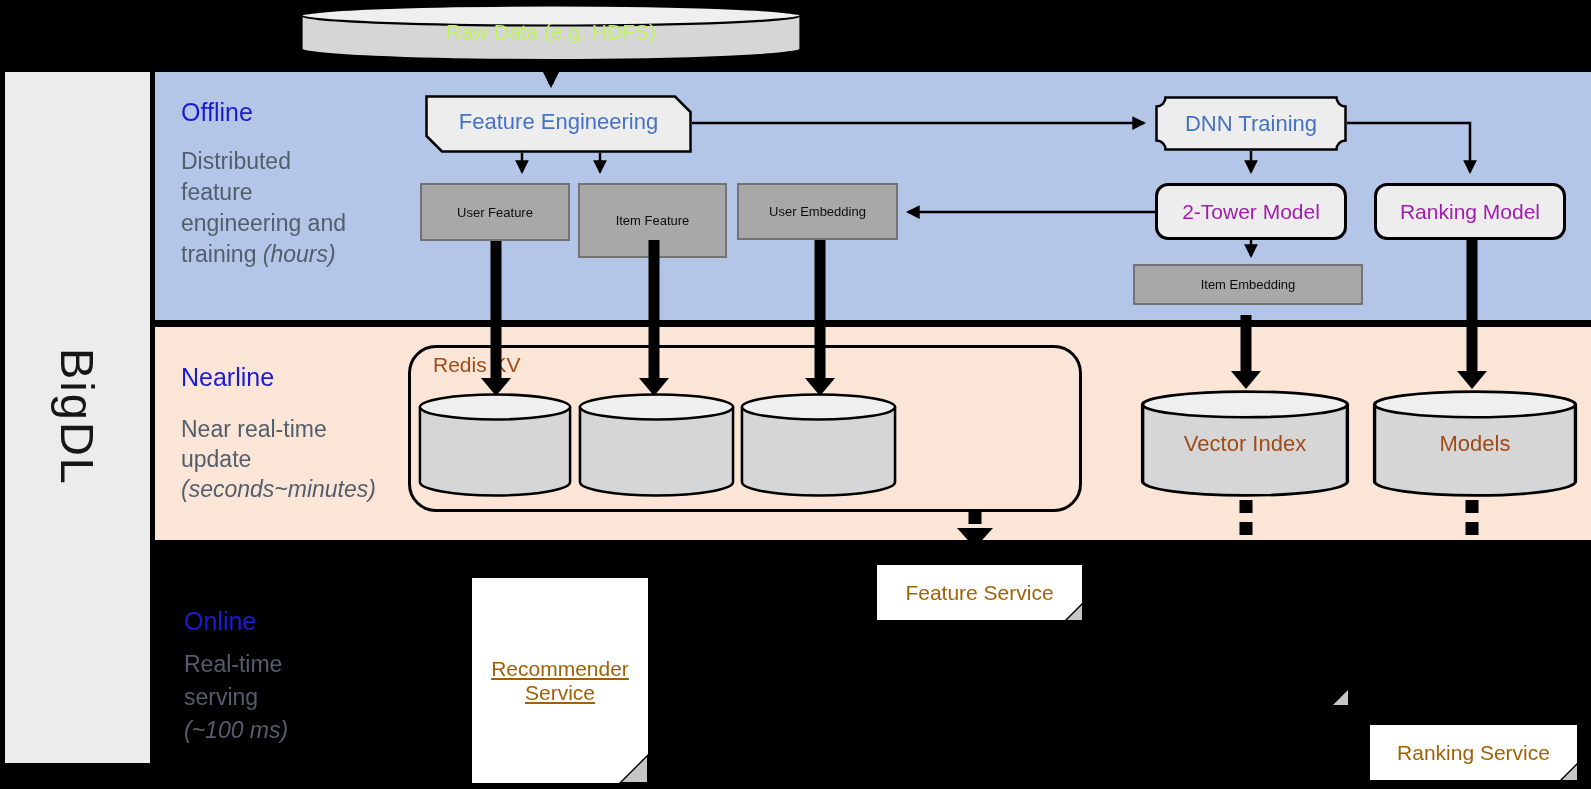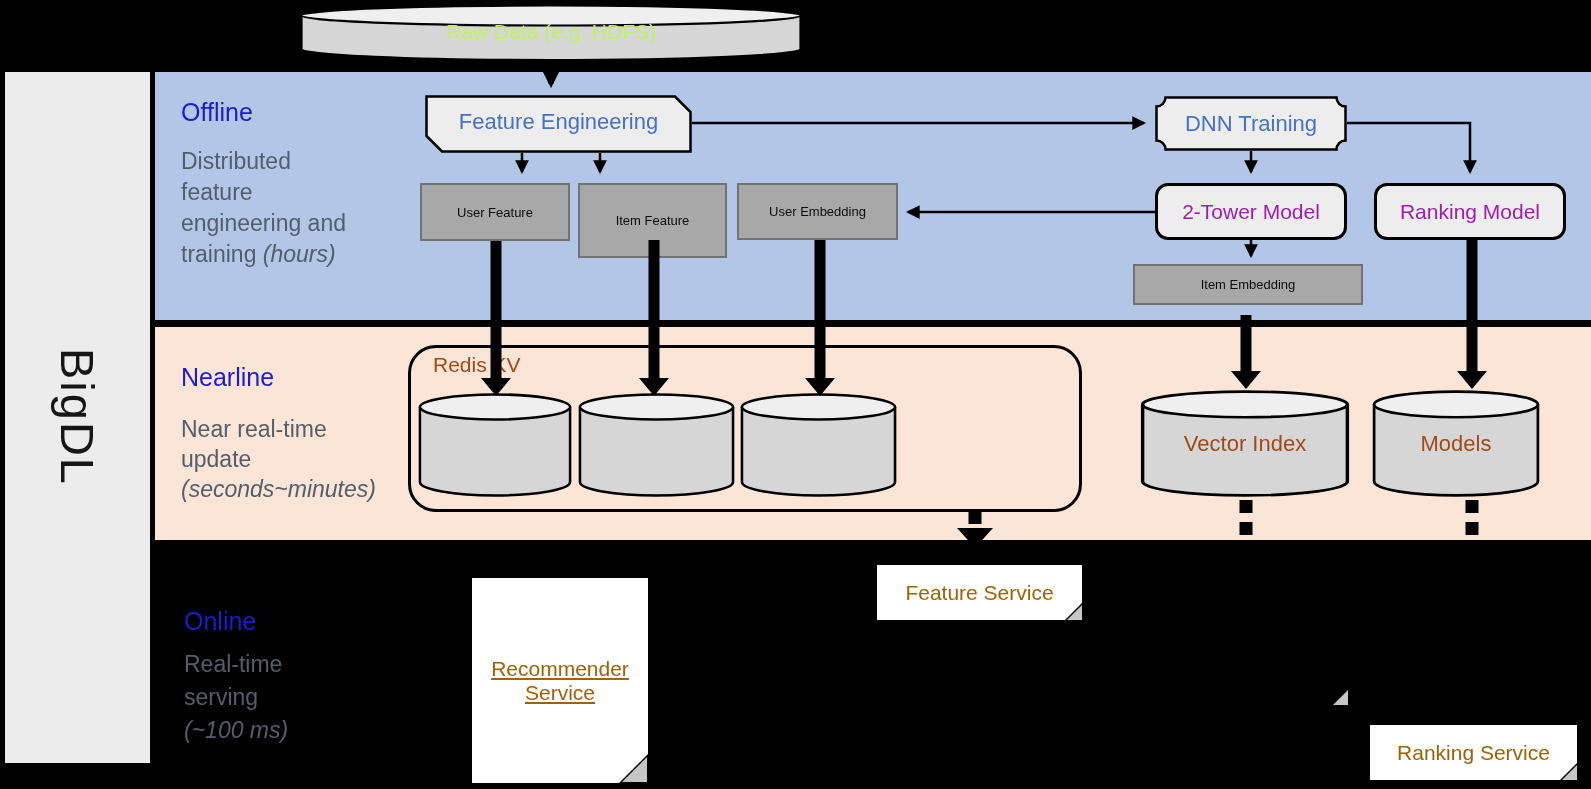--- a/index.html
+++ b/index.html
@@ -147,21 +147,21 @@
     </svg>
   </div>
 
   <div class="cyl" style="left:1140px;top:390px;width:210px;height:107px;">
     <svg viewBox="0 0 160 104" preserveAspectRatio="none">
       <path d="M2,14 V89 A78,13.5 0 0 0 158,89 V14" fill="#D6D6D6" stroke="#000" stroke-width="2.6"></path>
       <ellipse cx="80" cy="14" rx="78" ry="12.5" fill="#EFEFEF" stroke="#000" stroke-width="2.6"></ellipse>
     </svg>
     <div class="cyl-label">Vector Index</div>
   </div>
-  <div class="cyl" style="left:1372px;top:390px;width:168px;height:107px;">
+  <div class="cyl" style="left:1372px;top:390px;width:206px;height:107px;">
     <svg viewBox="0 0 160 104" preserveAspectRatio="none">
       <path d="M2,14 V89 A78,13.5 0 0 0 158,89 V14" fill="#D6D6D6" stroke="#000" stroke-width="2.6"></path>
       <ellipse cx="80" cy="14" rx="78" ry="12.5" fill="#EFEFEF" stroke="#000" stroke-width="2.6"></ellipse>
     </svg>
     <div class="cyl-label">Models</div>
   </div>
 
   <div class="svc" style="left:472px;top:578px;width:176px;height:205px;text-decoration:underline;">
     <span style="width:150px;">Recommender Service</span>
   </div>

